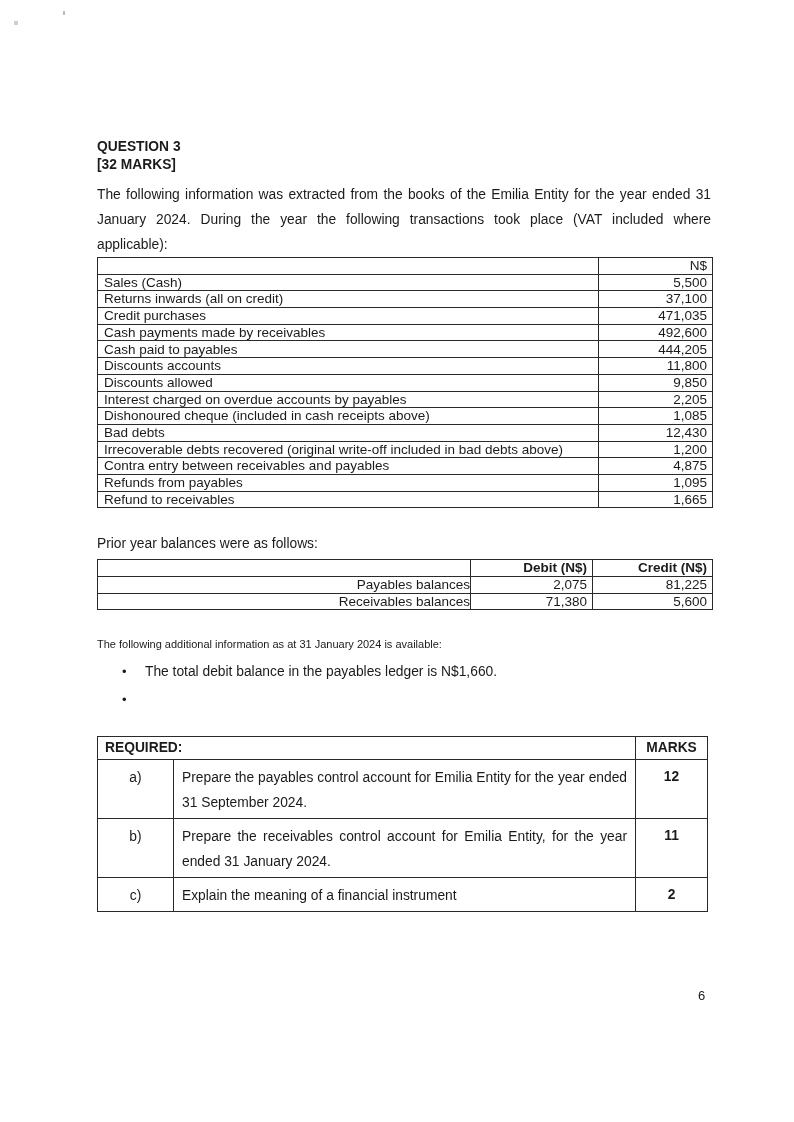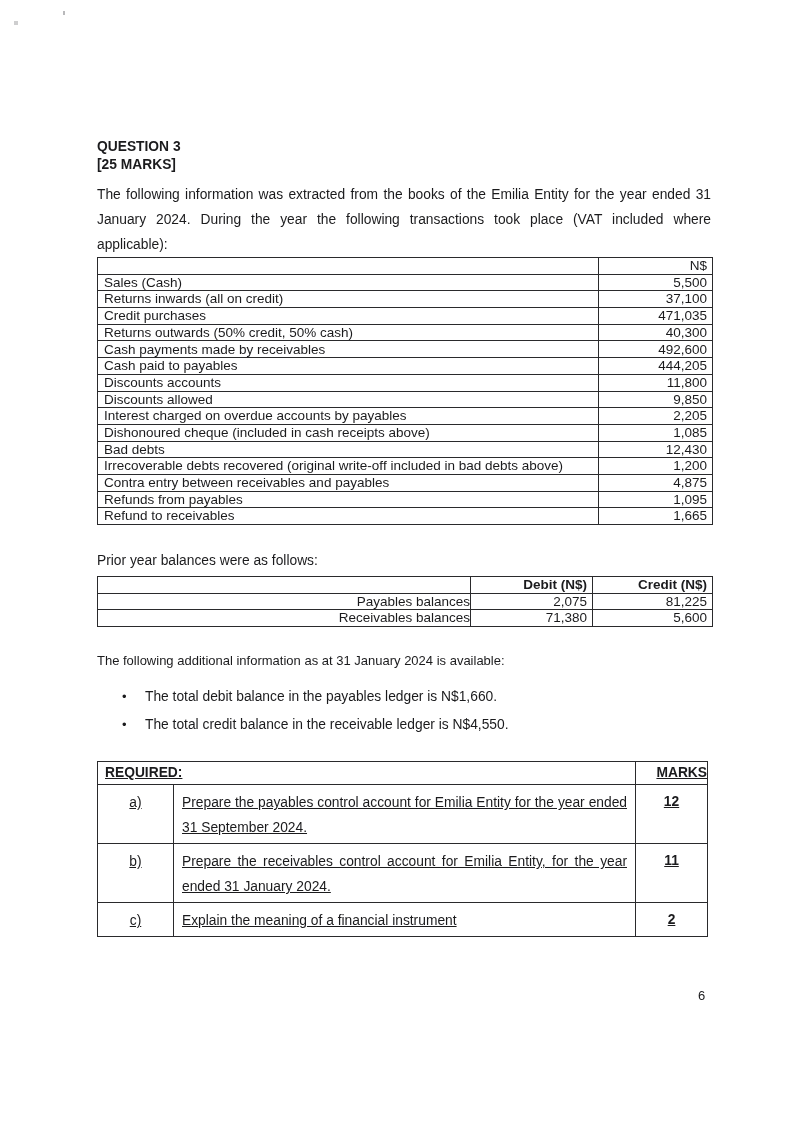--- a/index.html
+++ b/index.html
@@ -68,50 +68,50 @@
     line-height: 18px;
   }
   .t2 { width: 615px; }
   .t2 td { height: 15.7px; line-height: 15.5px; }
   .t2 .lbl { padding-left: 6px; text-align: right; }
   .t2 .num { padding-right: 5px; text-align: right; }
   .t2 .hdr { font-weight: bold; }
 
   
   .addinfo {
-    margin: 25px 0 18px 0;
-    font-size: 13px;
+    margin: 25px 0 10px 0;
+    font-size: 11px;
     line-height: 18px;
   }
   .bullet-row {
     display: flex;
     font-size: 13.8px;
     line-height: 18px;
     margin-bottom: 10px;
   }
   .bullet-dot {
     width: 23px;
     margin-left: 25px;
     text-align: left;
     font-size: 13px;
   }
 
   
   .t3 { width: 610px; margin-top: 27px; }
-  .t3 td { white-space: normal; vertical-align: top; text-decoration: underline; }
+  .t3 td { white-space: normal; vertical-align: top; }
   .t3 .req-hdr {
     font-weight: bold;
     font-size: 13.8px;
     padding: 2px 0 2px 7px;
     line-height: 18px;
   }
   .t3 .marks-hdr {
     font-weight: bold;
     font-size: 13.8px;
-    text-align: right;
+    text-align: center;
     padding: 2px 0;
     line-height: 18px;
   }
   .t3 .letter {
     text-align: center;
     padding-top: 5px;
     font-size: 13.8px;
     line-height: 25px;
   }
   .t3 .desc {
@@ -147,21 +147,21 @@
 </head>
 <body>
 
 <div class="artifact a1"></div>
 <div class="artifact a2"></div>
 
 <div class="content">
 
   <div class="qheader">
     <span>QUESTION 3</span>
-    <span>[25 MARKS]</span>
+    <span>[32 MARKS]</span>
   </div>
 
   <p class="intro">The following information was extracted from the books of the Emilia Entity for the year ended 31 January 2024. During the year the following transactions took place (VAT included where applicable):</p>
 
   <table class="t1">
     <colgroup>
         <col style="width:501px">
         <col style="width:114px">
       </colgroup>
     <tbody>
@@ -173,24 +173,20 @@
           <td class="lbl">Sales (Cash)</td>
           <td class="num">5,500</td>
         </tr>
       <tr>
           <td class="lbl">Returns inwards (all on credit)</td>
           <td class="num">37,100</td>
         </tr>
       <tr>
           <td class="lbl">Credit purchases</td>
           <td class="num">471,035</td>
-        </tr>
-      <tr>
-          <td class="lbl">Returns outwards (50% credit, 50% cash)</td>
-          <td class="num">40,300</td>
         </tr>
       <tr>
           <td class="lbl">Cash payments made by receivables</td>
           <td class="num">492,600</td>
         </tr>
       <tr>
           <td class="lbl">Cash paid to payables</td>
           <td class="num">444,205</td>
         </tr>
       <tr>
@@ -260,21 +256,20 @@
   </table>
 
   <p class="addinfo">The following additional information as at 31 January 2024 is available:</p>
 
   <div class="bullet-row">
     <span class="bullet-dot">•</span>
     <span>The total debit balance in the payables ledger is N$1,660.</span>
   </div>
   <div class="bullet-row">
     <span class="bullet-dot">•</span>
-    <span>The total credit balance in the receivable ledger is N$4,550.</span>
   </div>
 
   <table class="t3">
     <colgroup>
         <col style="width:76px">
         <col style="width:462px">
         <col style="width:72px">
       </colgroup>
     <tbody>
       <tr>

